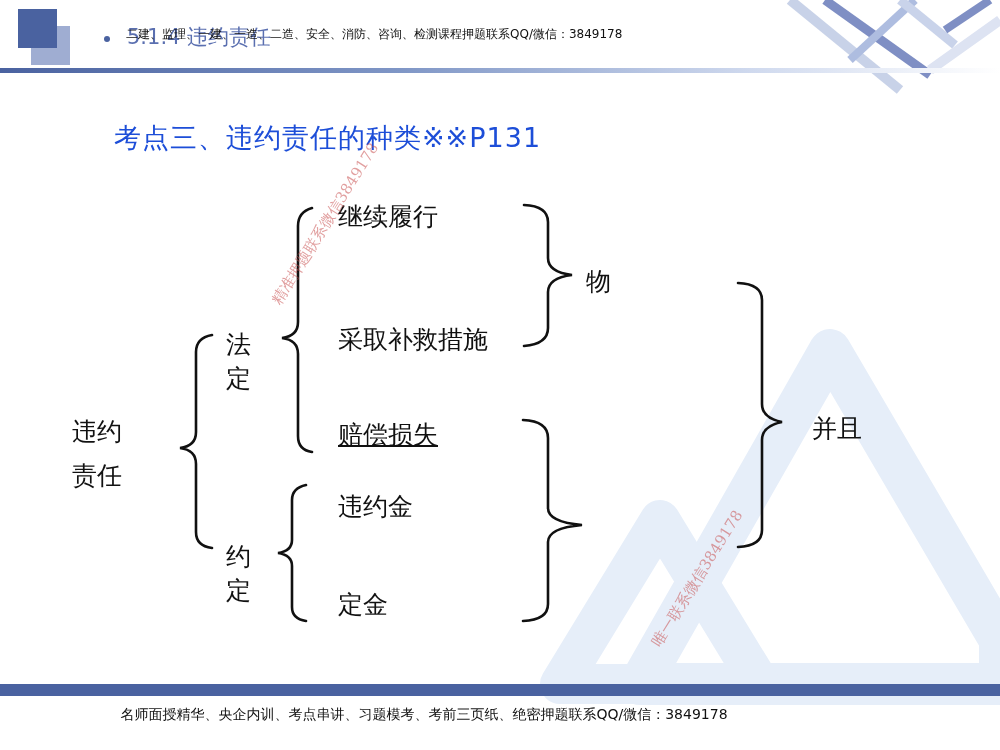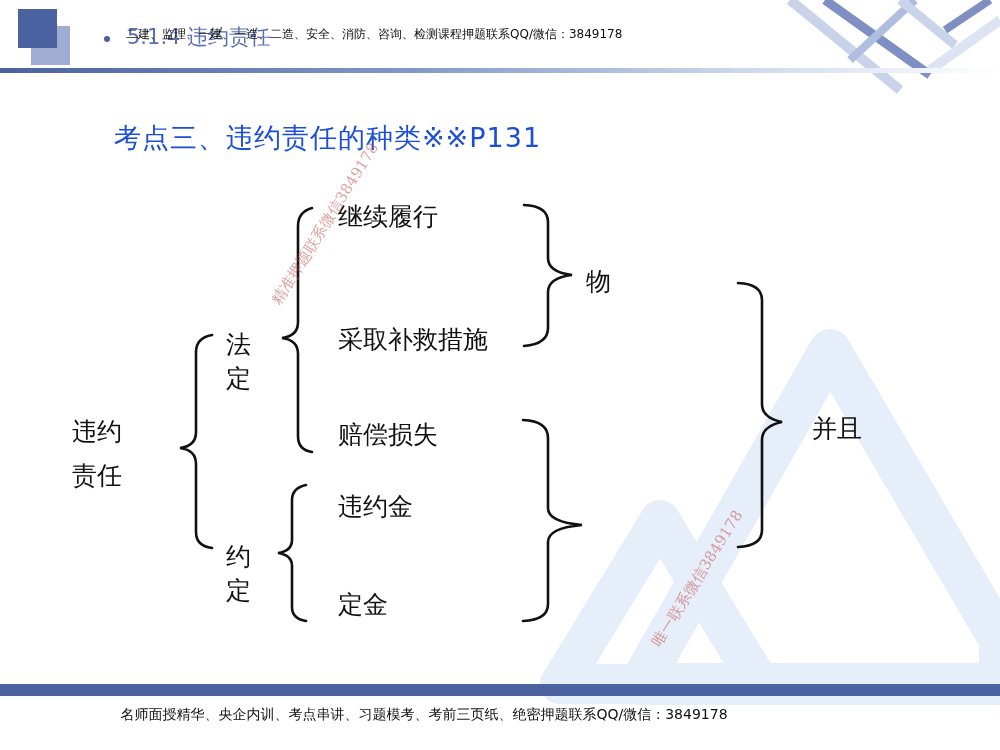--- a/index.html
+++ b/index.html
@@ -71,21 +71,21 @@
   <div>定</div>
 </div>
 
 <div class="abs lbl" style="left:226px;top:540px;line-height:34px;">
   <div>约</div>
   <div>定</div>
 </div>
 
 <div class="abs lbl" style="left:338px;top:200px;">继续履行</div>
 <div class="abs lbl" style="left:338px;top:323px;">采取补救措施</div>
-<div class="abs lbl" style="left:338px;top:418px;">赔偿损失</div>
+<div class="abs lbl" style="left:338px;top:418px;text-decoration:underline;">赔偿损失</div>
 <div class="abs lbl" style="left:338px;top:490px;">违约金</div>
 <div class="abs lbl" style="left:338px;top:588px;">定金</div>
 
 <div class="abs lbl" style="left:586px;top:265px;">物</div>
 <div class="abs lbl" style="left:598px;top:505px;line-height:34px;">
 </div>
 <div class="abs lbl" style="left:812px;top:412px;">并且</div>
 
 <div class="abs watermark" style="left:268px;top:298px;transform:rotate(-58deg);">精准押题联系微信3849178</div>
 <div class="abs watermark" style="left:648px;top:640px;transform:rotate(-58deg);">唯一联系微信3849178</div>

